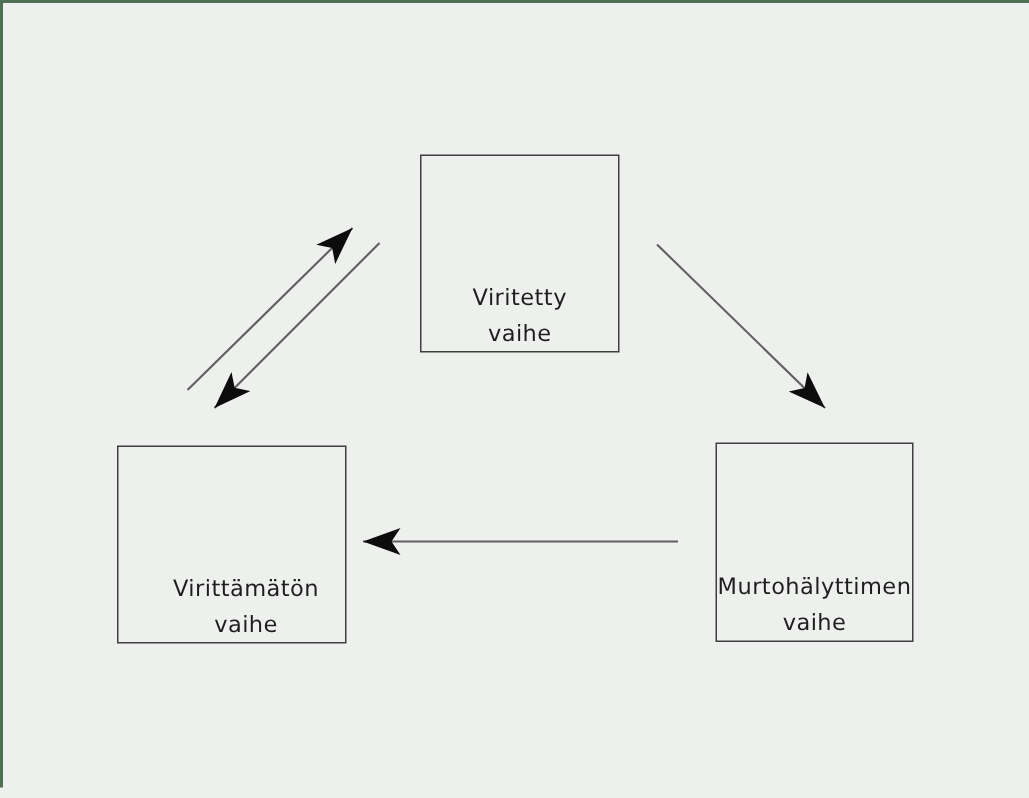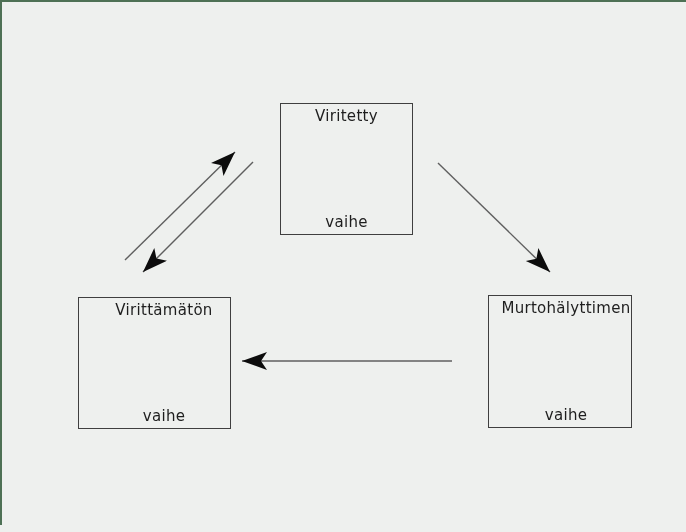--- a/index.html
+++ b/index.html
@@ -27,30 +27,30 @@
     width: 2px; height: 525px;
     background: #4e7155;
   }
   .state-box {
     position: absolute;
     border: 1px solid #3f3f3f;
     background: transparent;
     display: flex;
     flex-direction: column;
     align-items: center;
-    justify-content: space-between;
+    justify-content: flex-end;
     text-align: center;
     color: #1e1e1e;
     font-size: 15px;
     line-height: 24px;
     letter-spacing: 0.3px;
   }
   .box-armed   { left: 280px; top: 103px; width: 131px; height: 130px; }
   .box-unarmed { left: 78px;  top: 297px; width: 132px; height: 130px; padding-left: 19px; }
-  .box-alarm   { left: 488px; top: 295px; width: 130px; height: 131px; padding-left: 12px; }
+  .box-alarm   { left: 477px; top: 295px; width: 130px; height: 131px; }
   .arrows-svg {
     position: absolute;
     left: 0; top: 0;
     width: 686px; height: 532px;
   }
   .edge-line {
     stroke: #5f5f5f;
     stroke-width: 1.4;
     fill: none;
   }

